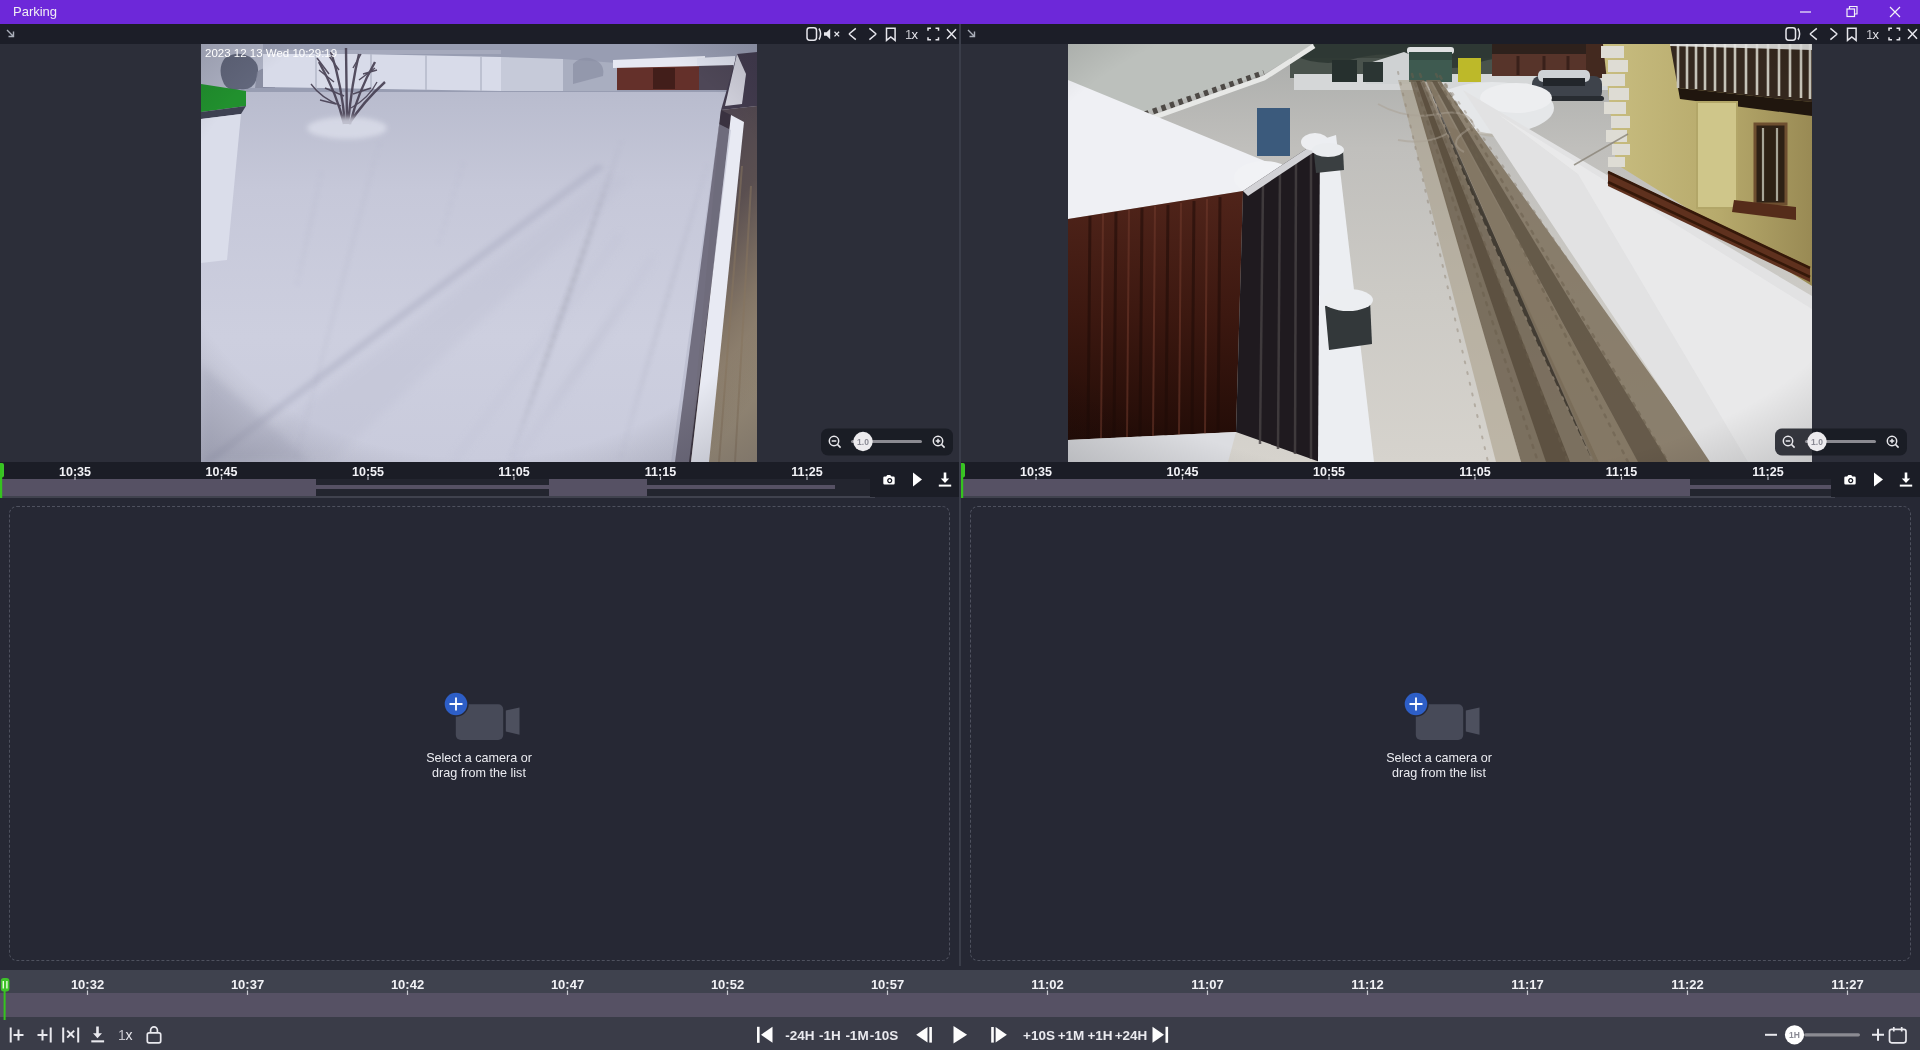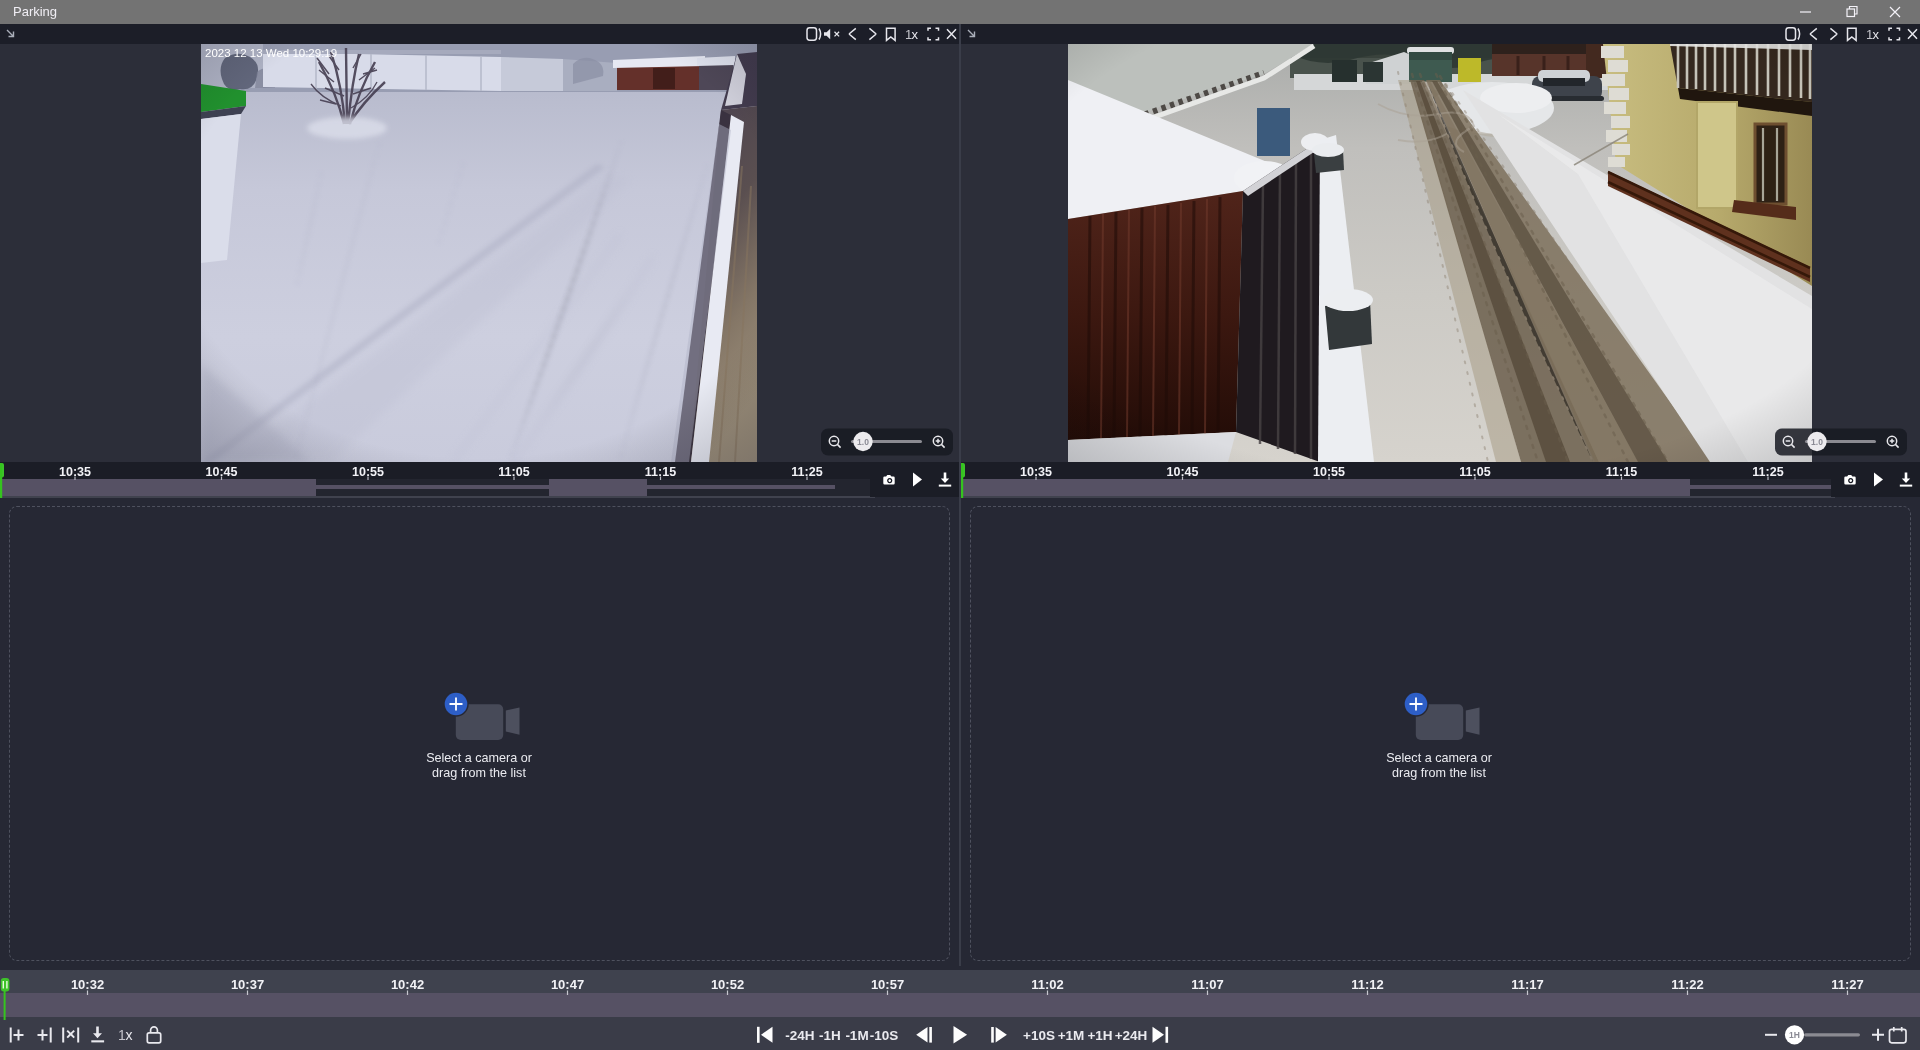--- a/index.html
+++ b/index.html
@@ -1,18 +1,18 @@
 <!DOCTYPE html>
 <html><head>
 <meta charset="utf-8">
 <style>
 html,body{margin:0;padding:0;width:1920px;height:1050px;overflow:hidden;background:#262834;font-family:"Liberation Sans",sans-serif;}
 *{box-sizing:border-box;}
 .abs{position:absolute;}
-#titlebar{position:absolute;left:0;top:0;width:1920px;height:24px;background:#737373;color:#f0eef4;font-size:13px;}
+#titlebar{position:absolute;left:0;top:0;width:1920px;height:24px;background:#6d28d9;color:#f0eef4;font-size:13px;}
 #titlebar .t{position:absolute;left:13px;top:4px;}
 .vtoolbar{position:absolute;height:20px;background:#1c1e28;}
 .vmargin{position:absolute;background:#2c2e39;}
 .tl-label{position:absolute;height:17px;background:#1b1d26;}
 .tl-band{position:absolute;height:18px;background:#23252f;}
 .seg{position:absolute;background:#565164;}
 .tl-ctrl{position:absolute;background:#1b1d26;}
 .cell-empty{position:absolute;background:#262834;}
 .dashed{position:absolute;border:1.5px dashed #4e515e;border-radius:8px;}
 .divider{position:absolute;background:#3a3d49;}

